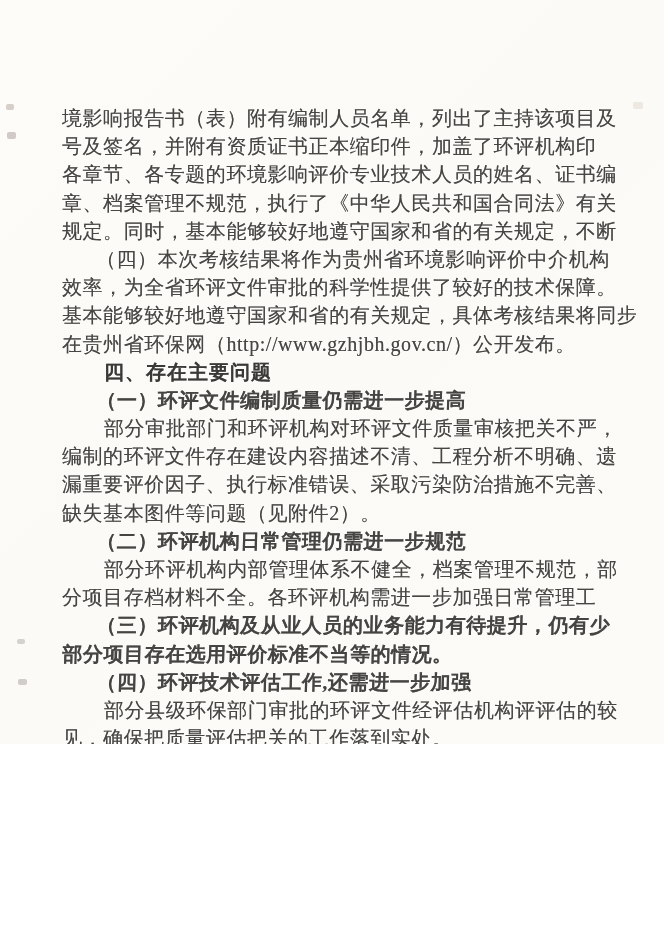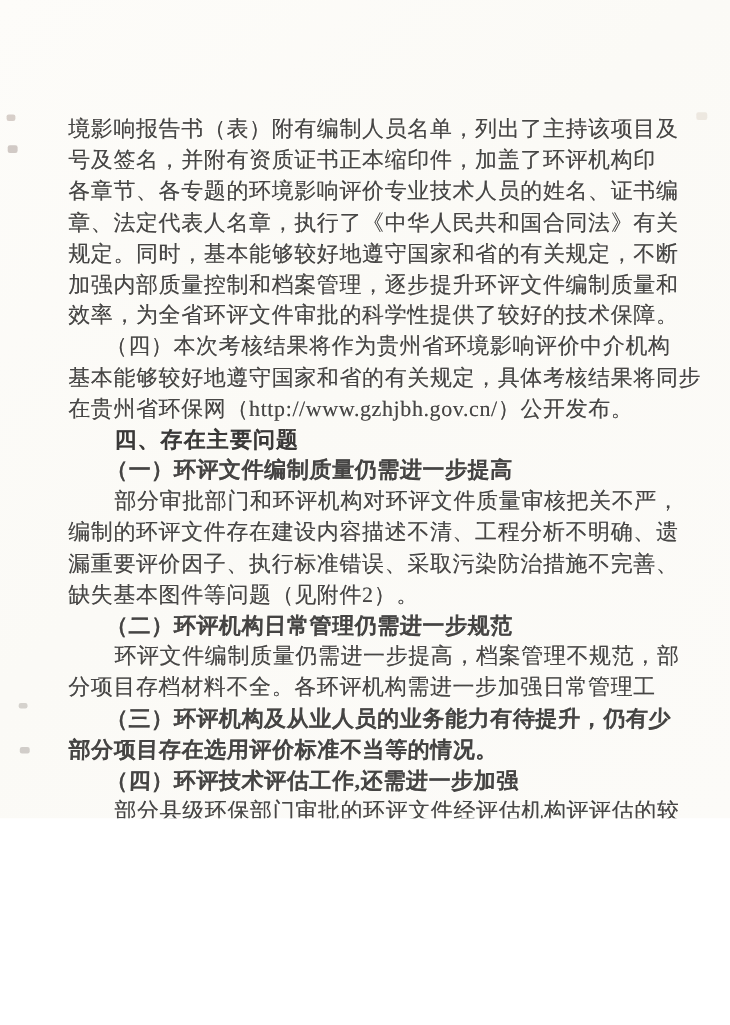--- a/index.html
+++ b/index.html
@@ -70,35 +70,34 @@
 </style>
 </head>
 <body>
 
 <div class="page">
 
   <div class="textblock">
     <div class="line">境影响报告书（表）附有编制人员名单，列出了主持该项目及</div>
     <div class="line">号及签名，并附有资质证书正本缩印件，加盖了环评机构印</div>
     <div class="line">各章节、各专题的环境影响评价专业技术人员的姓名、证书编</div>
-    <div class="line">章、法定代表人名章，执行了《中华人民共和国合同法》有关</div>
+    <div class="line">章、档案管理不规范，执行了《中华人民共和国合同法》有关</div>
     <div class="line">规定。同时，基本能够较好地遵守国家和省的有关规定，不断</div>
-    <div class="line">加强内部质量控制和档案管理，逐步提升环评文件编制质量和</div>
+    <div class="line indent-paren">（四）本次考核结果将作为贵州省环境影响评价中介机构</div>
     <div class="line">效率，为全省环评文件审批的科学性提供了较好的技术保障。</div>
-    <div class="line indent-paren">（四）本次考核结果将作为贵州省环境影响评价中介机构</div>
     <div class="line">基本能够较好地遵守国家和省的有关规定，具体考核结果将同步</div>
     <div class="line">在贵州省环保网（http://www.gzhjbh.gov.cn/）公开发布。</div>
     <div class="line heading indent">四、存在主要问题</div>
     <div class="line kai indent-paren">（一）环评文件编制质量仍需进一步提高</div>
     <div class="line indent">部分审批部门和环评机构对环评文件质量审核把关不严，</div>
     <div class="line">编制的环评文件存在建设内容描述不清、工程分析不明确、遗</div>
     <div class="line">漏重要评价因子、执行标准错误、采取污染防治措施不完善、</div>
     <div class="line">缺失基本图件等问题（见附件2）。</div>
     <div class="line kai indent-paren">（二）环评机构日常管理仍需进一步规范</div>
-    <div class="line indent">环评文件编制质量仍需进一步提高，档案管理不规范，部</div>
+    <div class="line indent">部分环评机构内部管理体系不健全，档案管理不规范，部</div>
     <div class="line">分项目存档材料不全。各环评机构需进一步加强日常管理工</div>
     <div class="line kai indent-paren">（三）环评机构及从业人员的业务能力有待提升，仍有少</div>
     <div class="line kai">部分项目存在选用评价标准不当等的情况。</div>
     <div class="line kai indent-paren">（四）环评技术评估工作,还需进一步加强</div>
     <div class="line indent">部分县级环保部门审批的环评文件经评估机构评评估的较</div>
     <div class="line">见，确保把质量评估把关的工作落到实处。</div>
   </div>
 
   <div class="page-number">—3—</div>
 

